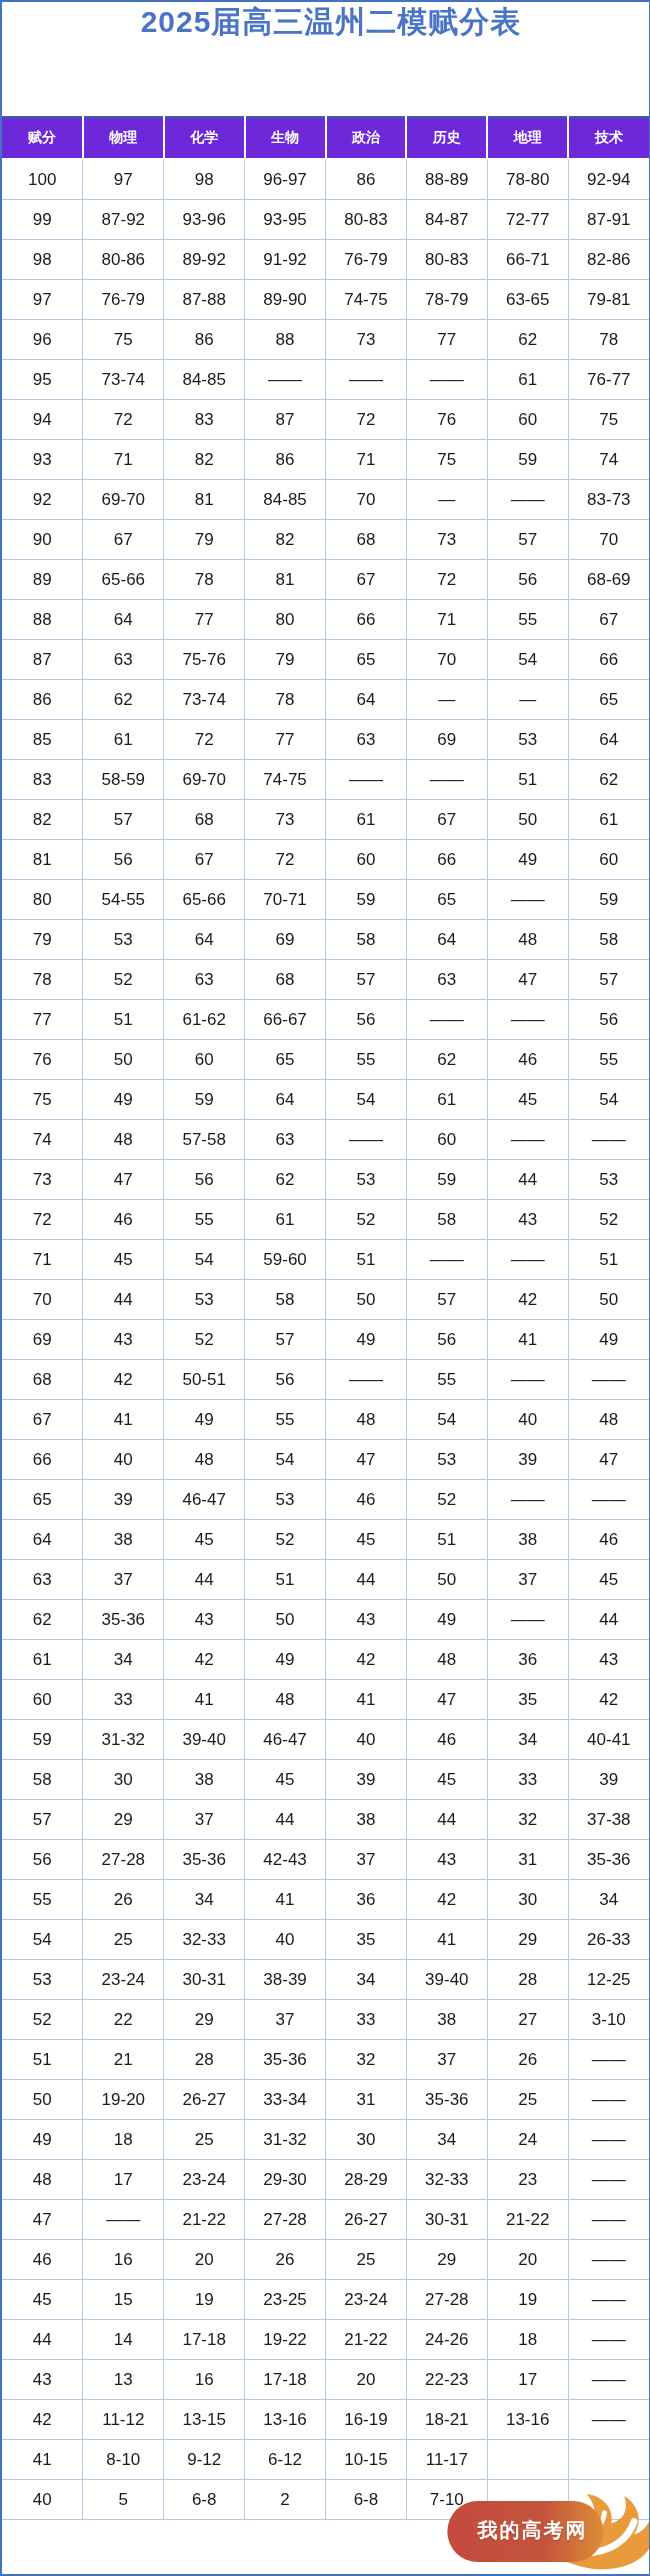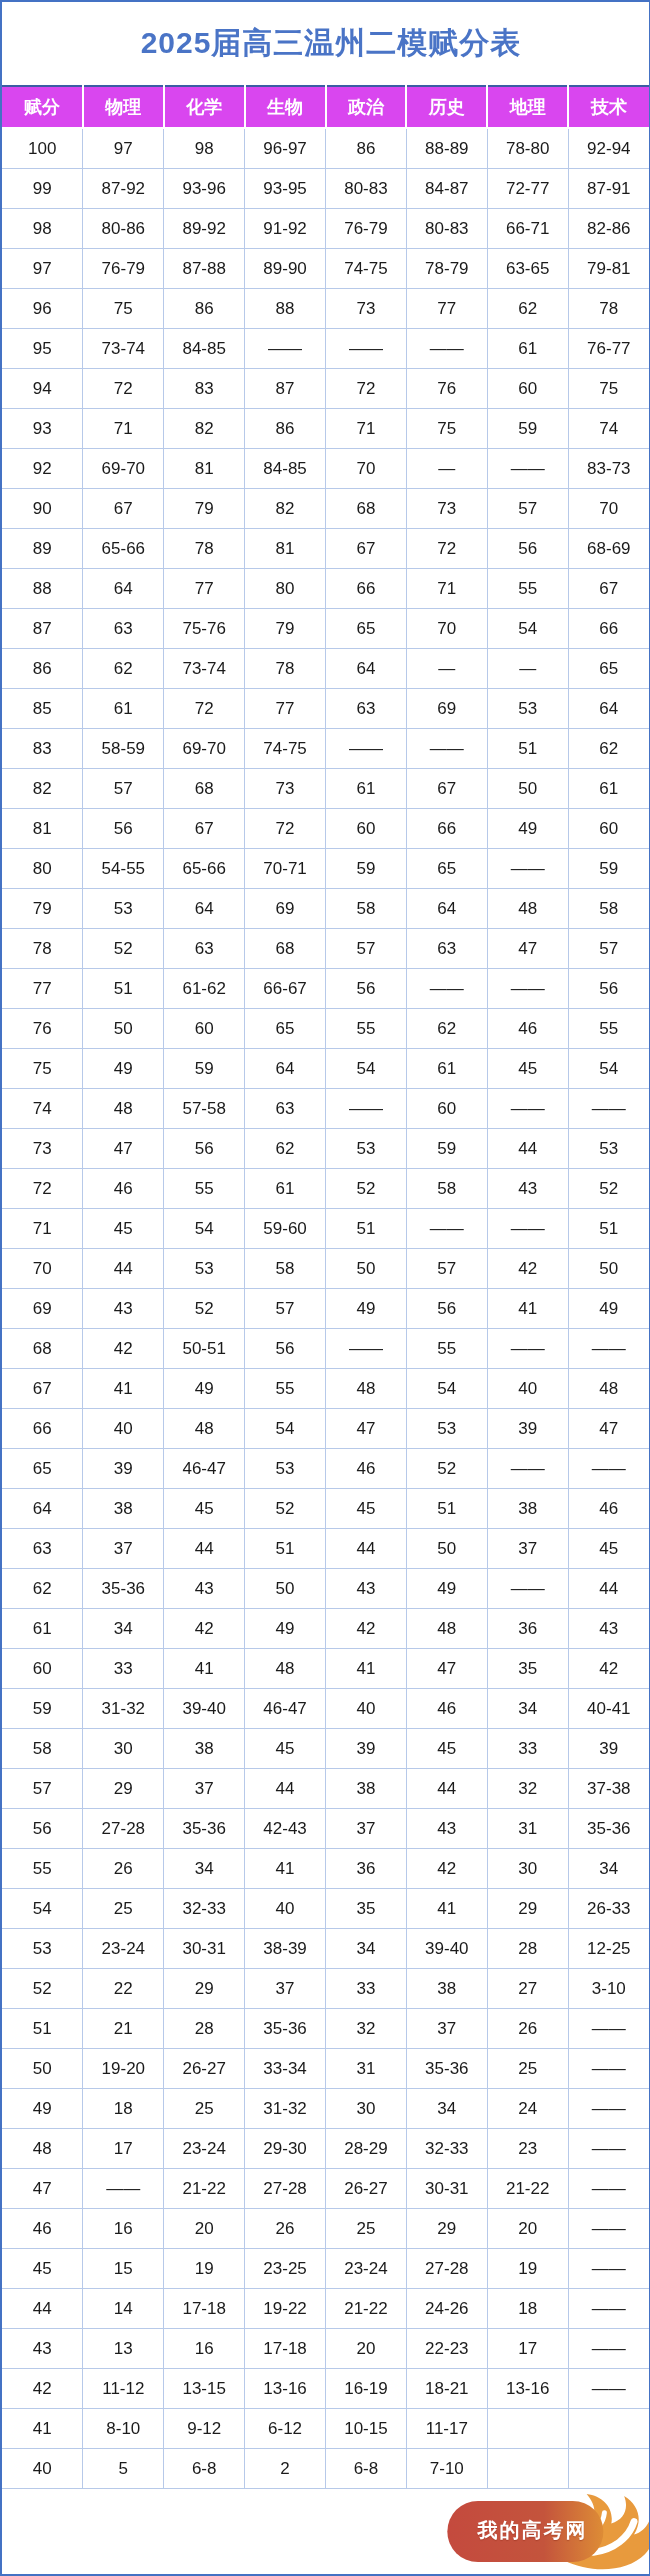--- a/index.html
+++ b/index.html
@@ -6,42 +6,42 @@
   .page{
     position:relative;
     width:651px;height:2576px;
     box-sizing:border-box;
     border:2px solid #4472c4;
     background:#ffffff;
     overflow:hidden;
     font-family:"Liberation Sans","DejaVu Sans",sans-serif;
   }
   .title-block{
-    height:83px;
-    display:flex;align-items:center;justify-content:center;padding-left:11px;
+    height:114px;
+    display:flex;justify-content:center;padding-left:11px;
   }
   .title-block h1{
     margin:0;
     color:#4a74c6;
     font-size:30px;
     font-weight:bold;
     letter-spacing:1px;
   }
   table.score{
     width:100%;
     border-collapse:collapse;
     table-layout:fixed;
   }
   table.score thead tr{
     border-top:2px solid #3b5da3;
   }
   table.score th{
-    background:#d946ef;
+    background:#6d28d9;
     color:#ffffff;
-    font-size:18px;
+    font-size:14px;
     font-weight:bold;
     height:40px;
     padding:0;
     text-align:center;
     border-left:2px solid #ffffff;
     border-bottom:2px solid #ffffff;
   }
   table.score th:first-child{border-left:none;}
   table.score td{
     height:39px;

